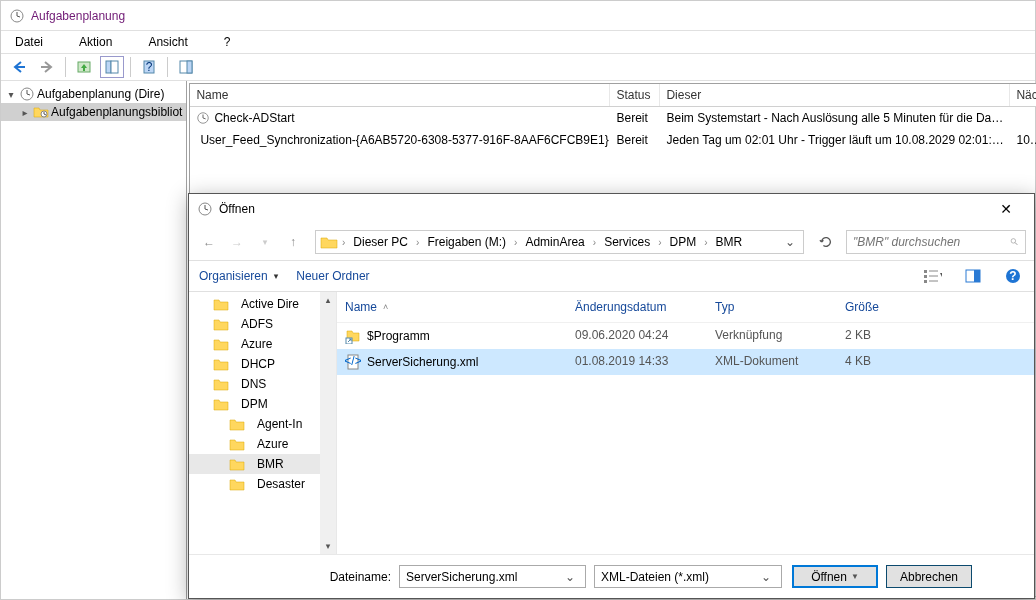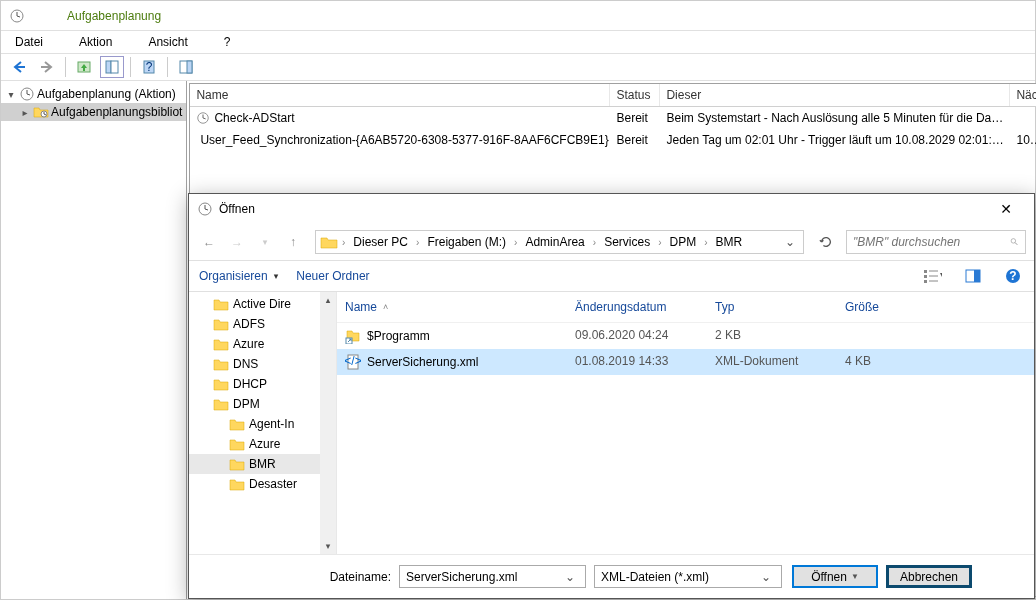--- a/index.html
+++ b/index.html
@@ -2,21 +2,21 @@
 <html><head>
 <meta charset="utf-8">
 <style>
 * { box-sizing: border-box; margin: 0; padding: 0; font-family: "Segoe UI", Tahoma, sans-serif; font-size: 12px; }
 body { background: #fff; width: 1036px; height: 600px; overflow: hidden; position: relative; }
 
 
 .main-window { width: 1036px; height: 600px; border: 1px solid #ccc; display: flex; flex-direction: column; }
 .titlebar { height: 30px; display: flex; align-items: center; padding: 0 8px; border-bottom: 1px solid #e0e0e0; }
 .titlebar .icon { width: 16px; height: 16px; margin-right: 6px; }
-.titlebar span { color: #4d7c0f; margin-left: 36px; }
+.titlebar span { color: #701a75; }
 .menubar { height: 22px; display: flex; align-items: center; padding: 0 6px; gap: 20px; }
 .menubar span { padding: 2px 8px; cursor: default; }
 .toolbar { height: 28px; border-top: 1px solid #e0e0e0; border-bottom: 1px solid #e0e0e0; display: flex; align-items: center; padding: 0 6px; gap: 4px; }
 .tb-btn { width: 24px; height: 22px; display: flex; align-items: center; justify-content: center; border: 1px solid transparent; }
 .tb-sep { width: 1px; height: 20px; background: #ccc; margin: 0 2px; }
 .content { flex: 1; display: flex; }
 .tree-pane { width: 200px; border-right: 1px solid #a0a0a0; padding: 4px 0; background: #fff; }
 .tree-item { display: flex; align-items: center; padding: 1px 4px; gap: 2px; }
 .tree-item.sel { background: #d0d0d0; }
 .tree-item .arrow { width: 12px; text-align: center; color: #555; font-size: 10px; }
@@ -48,21 +48,21 @@
 .search { width: 180px; height: 24px; border: 1px solid #ccc; display: flex; align-items: center; padding: 0 6px; color: #888; }
 .search input { border: none; outline: none; flex: 1; font-style: italic; color: #888; }
 .dlg-tools { height: 32px; border-top: 1px solid #e0e0e0; border-bottom: 1px solid #e0e0e0; display: flex; align-items: center; padding: 0 10px; gap: 18px; }
 .dlg-tools .org { color: #16499a; display: flex; align-items: center; gap: 4px; }
 .dlg-tools .org::after { content: "▾"; font-size: 9px; color: #333; margin-left: 2px; }
 .dlg-tools .spacer { flex: 1; }
 .dlg-tools .tool-ic { width: 22px; height: 22px; display: flex; align-items: center; justify-content: center; }
 .dlg-body { flex: 1; display: flex; overflow: hidden; }
 .dlg-tree { width: 148px; border-right: 1px solid #e8e8e8; overflow-y: auto; position: relative; }
 .dlg-tree-inner { padding-top: 2px; }
-.dlg-tree-item { display: flex; align-items: center; padding: 3px 4px 3px 24px; gap: 4px; }
+.dlg-tree-item { display: flex; align-items: center; padding: 3px 4px 3px 24px; gap: 12px; }
 .dlg-tree-item.lvl2 { padding-left: 40px; }
 .dlg-tree-item.sel { background: #e8e8e8; }
 .dlg-tree-item .fic { width: 16px; height: 14px; }
 .dlg-tree .sb { position: absolute; right: 0; top: 0; bottom: 0; width: 16px; background: #f0f0f0; display: flex; flex-direction: column; align-items: center; }
 .dlg-tree .sb .arr { height: 16px; font-size: 9px; color: #555; display: flex; align-items: center; }
 .dlg-tree .sb .thumb { width: 14px; background: #c0c0c0; flex: 0 0 70px; margin-top: 50px; }
 .dlg-files { flex: 1; display: flex; flex-direction: column; }
 .file-header { display: flex; padding: 4px 0; border-bottom: 1px solid #f0f0f0; }
 .file-header .fcol { padding: 4px 8px; color: #16499a; }
 .file-header .fcol.sort::after { content: " ˄"; font-size: 9px; color: #888; }
@@ -74,21 +74,21 @@
 .fcol-type { width: 130px; color: #555; }
 .fcol-size { width: 70px; text-align: left; color: #555; }
 .dlg-footer { padding: 10px 12px; display: flex; flex-direction: row; gap: 10px; border-top: 1px solid #e8e8e8; }
 .fn-row { display: flex; align-items: center; gap: 8px; }
 .fn-row label { width: 190px; text-align: right; }
 .fn-row .combo { flex: 1; height: 23px; border: 1px solid #aaa; display: flex; align-items: center; padding: 0 6px; }
 .fn-row .combo input { border: none; outline: none; flex: 1; }
 .fn-row .drop { width: 18px; text-align: center; color: #555; }
 .fn-row .filter { width: 188px; height: 23px; border: 1px solid #aaa; display: flex; align-items: center; padding: 0 6px; }
 .btn-row { display: flex; justify-content: flex-end; gap: 8px; }
-.btn { width: 86px; height: 23px; border: 3px solid #0c4a6e; background: #e1e1e1; display: flex; align-items: center; justify-content: center; }
+.btn { width: 86px; height: 23px; border: 1px solid #0c4a6e; background: #e1e1e1; display: flex; align-items: center; justify-content: center; }
 .btn.primary { border: 2px solid #0078d7; background: #e1e1e1; }
 .btn .bdrop { font-size: 8px; margin-left: 4px; color: #555; }
 
 
 .folder-svg { fill: #ffd75e; stroke: #d9a400; stroke-width: .5; }
 .clock-svg circle { fill: #fff; stroke: #888; }
 .clock-svg line { stroke: #555; stroke-width: 1; }
 </style>
 </head>
 <body>
@@ -149,21 +149,21 @@
   </div>
   <div class="content">
     <div class="tree-pane">
       <div class="tree-item">
         <span class="arrow">▾</span>
         <svg class="ic clock-svg" viewBox="0 0 16 16">
             <circle cx="8" cy="8" r="6"></circle>
             <line x1="8" y1="8" x2="8" y2="4"></line>
             <line x1="8" y1="8" x2="11" y2="9"></line>
           </svg>
-        <span>Aufgabenplanung (Aktion)</span>
+        <span>Aufgabenplanung (Dire)</span>
       </div>
       <div class="tree-item sel" style="padding-left:18px">
         <span class="arrow">▸</span>
         <svg class="ic" viewBox="0 0 16 16">
             <path class="folder-svg" d="M1 4 h5 l1 2 h8 v7 H1 Z"></path>
             <circle cx="11" cy="10" r="3" fill="#fff" stroke="#888"></circle>
             <line x1="11" y1="10" x2="11" y2="8" stroke="#555"></line>
             <line x1="11" y1="10" x2="13" y2="11" stroke="#555"></line>
           </svg>
         <span>Aufgabenplanungsbibliot</span>
@@ -299,27 +299,27 @@
           <div class="dlg-tree-item">
             <svg class="fic" viewBox="0 0 16 14">
               <path class="folder-svg" d="M1 3 h5 l1 2 h8 v8 H1 Z"></path>
             </svg>
             <span>Azure</span>
           </div>
           <div class="dlg-tree-item">
             <svg class="fic" viewBox="0 0 16 14">
               <path class="folder-svg" d="M1 3 h5 l1 2 h8 v8 H1 Z"></path>
             </svg>
+            <span>DHCP</span>
+          </div>
+          <div class="dlg-tree-item">
+            <svg class="fic" viewBox="0 0 16 14">
+              <path class="folder-svg" d="M1 3 h5 l1 2 h8 v8 H1 Z"></path>
+            </svg>
             <span>DNS</span>
-          </div>
-          <div class="dlg-tree-item">
-            <svg class="fic" viewBox="0 0 16 14">
-              <path class="folder-svg" d="M1 3 h5 l1 2 h8 v8 H1 Z"></path>
-            </svg>
-            <span>DHCP</span>
           </div>
           <div class="dlg-tree-item">
             <svg class="fic" viewBox="0 0 16 14">
               <path class="folder-svg" d="M1 3 h5 l1 2 h8 v8 H1 Z"></path>
             </svg>
             <span>DPM</span>
           </div>
           <div class="dlg-tree-item lvl2">
             <svg class="fic" viewBox="0 0 16 14">
               <path class="folder-svg" d="M1 3 h5 l1 2 h8 v8 H1 Z"></path>
@@ -364,20 +364,21 @@
           <div class="file-row">
             <div class="fcol fcol-name">
               <svg width="16" height="16" viewBox="0 0 16 16">
                 <path class="folder-svg" d="M2 3 h5 l1 2 h6 v8 H2 Z"></path>
                 <rect x="1" y="10" width="6" height="6" fill="#fff" stroke="#58a"></rect>
                 <path d="M3 14 L6 11 M6 11 h-2 M6 11 v2" stroke="#58a" fill="none"></path>
               </svg>
               <span>$Programm</span>
             </div>
             <div class="fcol fcol-date">09.06.2020 04:24</div>
+            <div class="fcol fcol-type">Verknüpfung</div>
             <div class="fcol fcol-size">2 KB</div>
           </div>
           <div class="file-row sel">
             <div class="fcol fcol-name">
               <svg width="16" height="16" viewBox="0 0 16 16">
                 <rect x="3" y="1" width="10" height="14" fill="#fff" stroke="#888"></rect>
                 <text x="8" y="11" text-anchor="middle" font-size="5" fill="#06c">&lt;/&gt;</text>
               </svg>
               <span>ServerSicherung.xml</span>
             </div>

